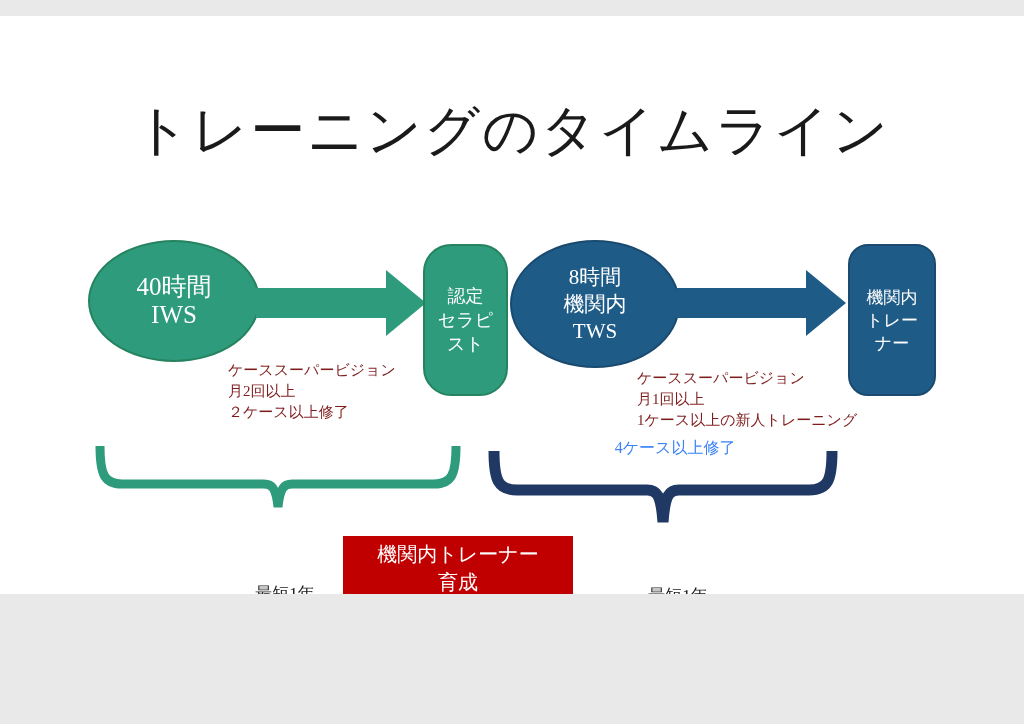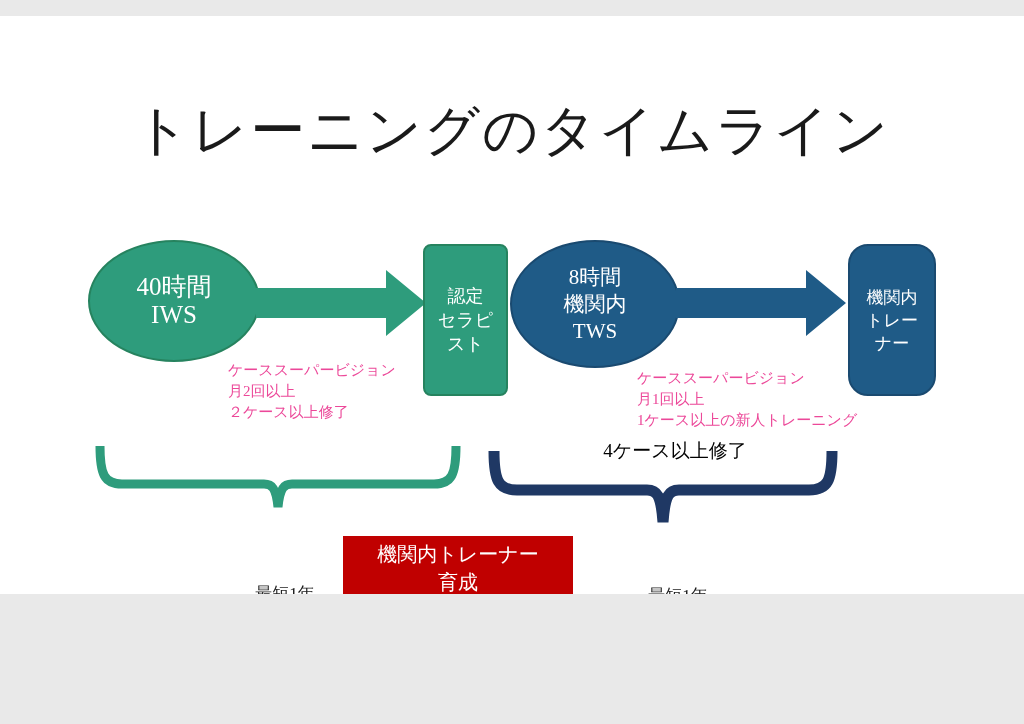--- a/index.html
+++ b/index.html
@@ -27,47 +27,47 @@
   #ellipse-iws{
     left:88px;top:224px;width:172px;height:122px;
     background:var(--green);border:2px solid var(--greenDark);
     border-radius:50%;
     font-size:25px;line-height:28px;
     box-sizing:border-box;
   }
   #box-therapist{
     left:423px;top:228px;width:85px;height:152px;
     background:var(--green);border:2px solid var(--greenDark);
-    border-radius:8px;
+    border-radius:28px;
     font-size:18px;line-height:24px;
     box-sizing:border-box;
   }
   #ellipse-tws{
     left:510px;top:224px;width:170px;height:128px;
     background:var(--blue);border:2px solid var(--blueDark);
     border-radius:50%;
     font-size:21px;line-height:27px;
     box-sizing:border-box;
     text-align:center;
   }
   #box-trainer{
     left:848px;top:228px;width:88px;height:152px;
     background:var(--blue);border:2px solid var(--blueDark);
     border-radius:20px;
     font-size:17px;line-height:23px;
     box-sizing:border-box;
   }
   .note{
-    font-size:15px;line-height:21px;color:#ec4899;
+    font-size:15px;line-height:21px;color:#7f1d1d;
   }
   #note-left{left:228px;top:344px;width:215px;}
   #note-right{left:637px;top:352px;width:275px;}
   #brace2-label{
     left:540px;top:422px;width:270px;
-    text-align:center;font-size:19px;color:#000000;
+    text-align:center;font-size:16px;color:#3b82f6;
   }
   #redbox{
     left:343px;top:520px;width:230px;height:91px;
     background:var(--red);
     font-size:20px;line-height:28px;
   }
   .duration{font-size:17px;color:#1a1a1a;}
   #duration-left{left:215px;top:566px;width:140px;text-align:center;}
   #duration-right{left:608px;top:568px;width:140px;text-align:center;}
   #footer{

